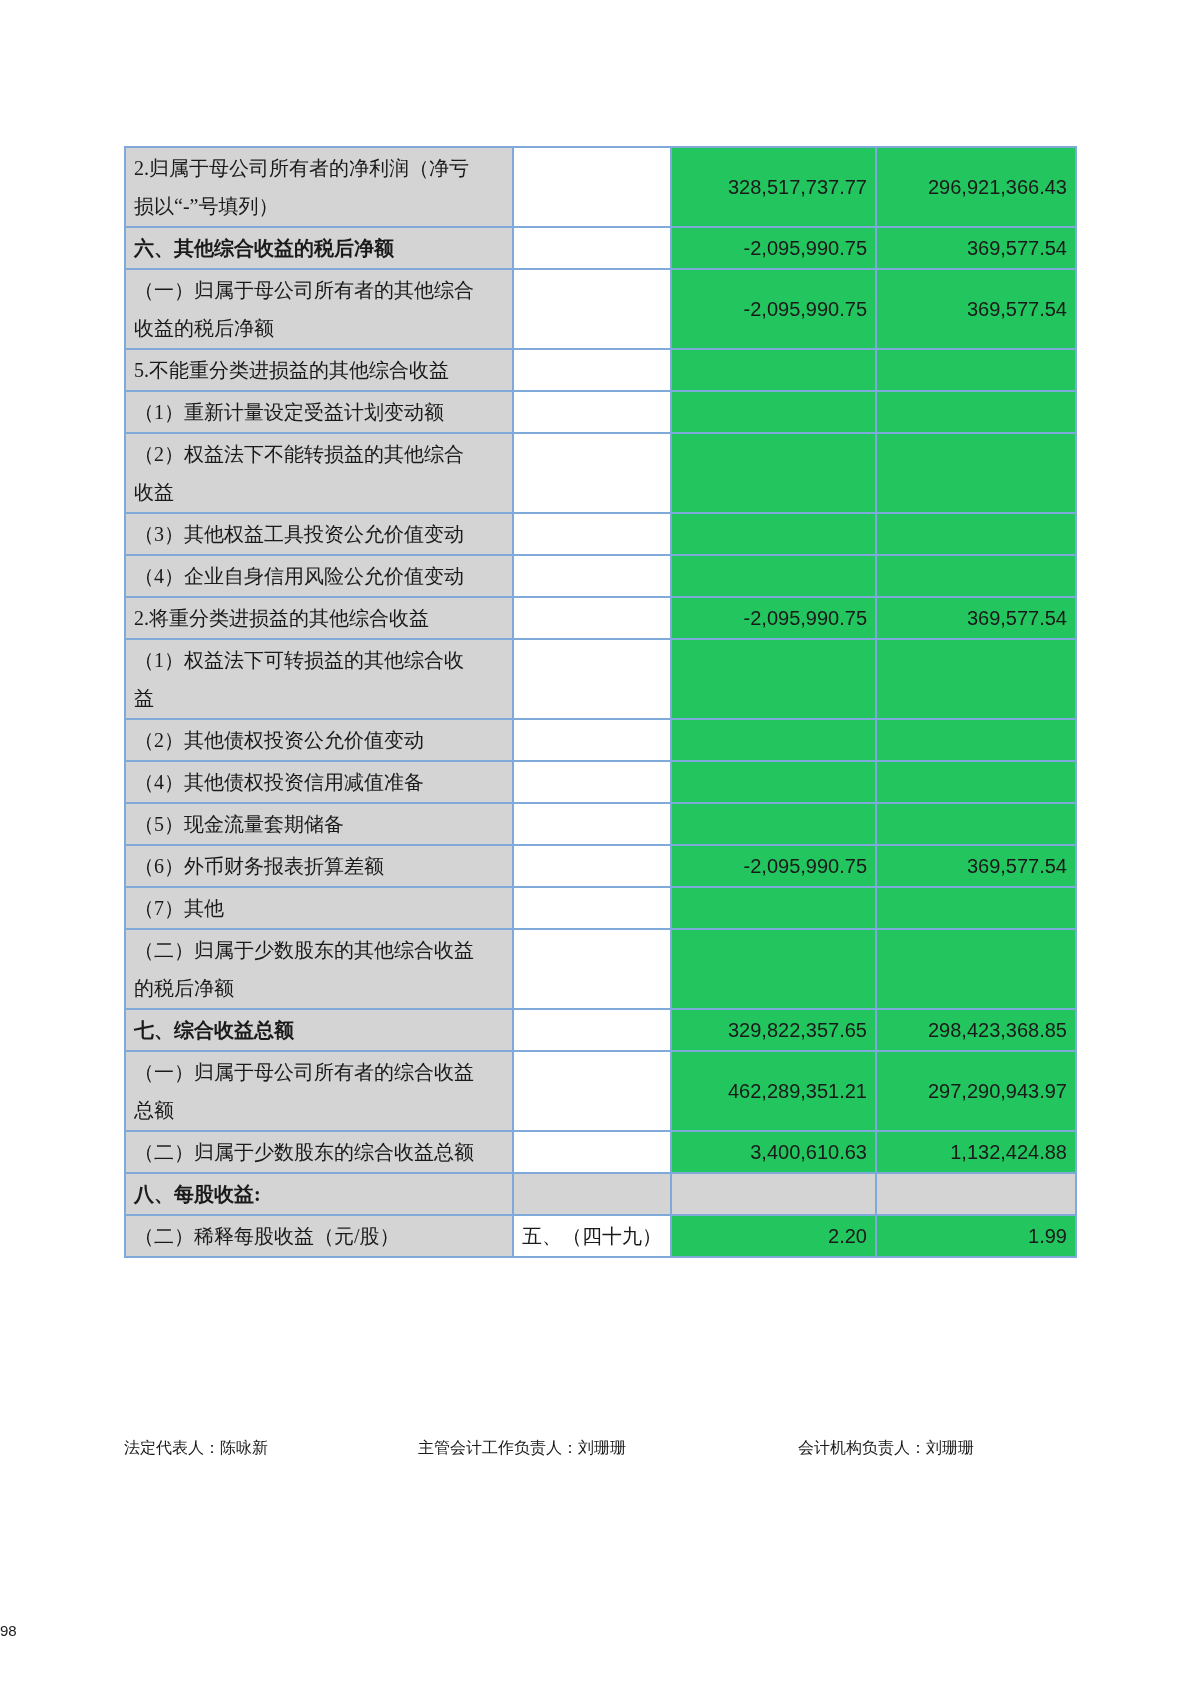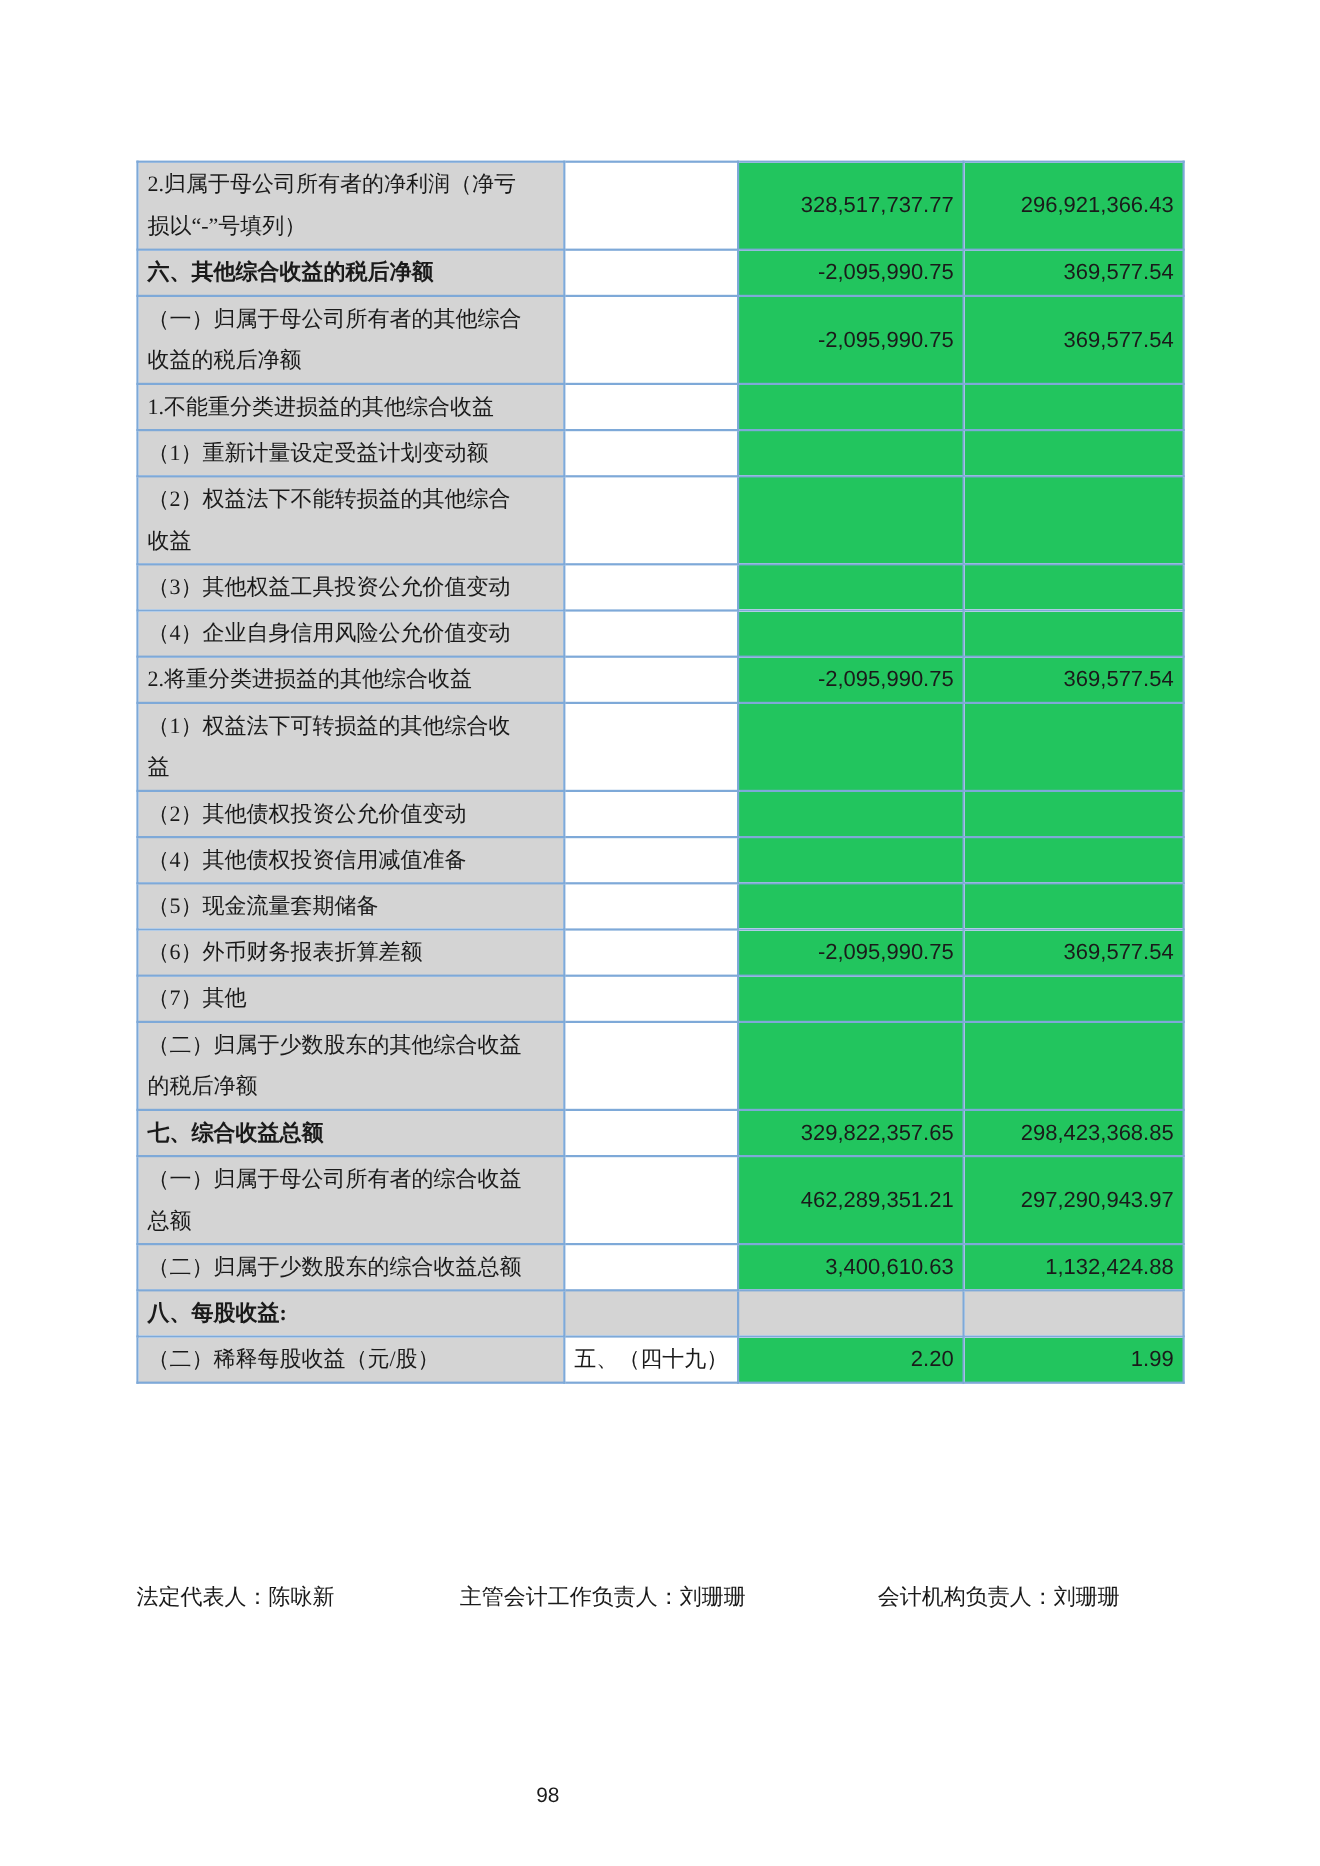--- a/index.html
+++ b/index.html
@@ -56,34 +56,34 @@
   }
   tr.bold td.c-label { font-weight: bold; }
   tr.shaded td { background: var(--shade-color); }
 
   .signatures {
     position: absolute;
     top: 1438px;
     left: 0;
     width: 1200px;
     height: 34px;
-    font-size: 20px;
+    font-size: 16px;
   }
   .signatures .sig { position: absolute; white-space: nowrap; }
   .sig-1 { left: 124px; }
   .sig-2 { left: 418px; }
   .sig-3 { left: 798px; }
 
   .page-number {
     position: absolute;
     top: 1622px;
     left: 0;
     width: 996px;
-    text-align: center;
-    font-size: 19px;
+    text-align: left;
+    font-size: 15px;
     font-family: "Liberation Sans", "DejaVu Sans", sans-serif;
   }
 </style>
 </head>
 <body>
 
 <div class="sheet">
 
   <table class="fin">
     <colgroup>
@@ -107,21 +107,21 @@
     <td class="c-num">369,577.54</td>
   </tr>
         <tr>
     <td class="c-label">（一）归属于母公司所有者的其他综合
 收益的税后净额</td>
     <td class="c-note"></td>
     <td class="c-num">-2,095,990.75</td>
     <td class="c-num">369,577.54</td>
   </tr>
         <tr>
-    <td class="c-label">1.不能重分类进损益的其他综合收益</td>
+    <td class="c-label">5.不能重分类进损益的其他综合收益</td>
     <td class="c-note"></td>
     <td class="c-num"></td>
     <td class="c-num"></td>
   </tr>
         <tr>
     <td class="c-label">（1）重新计量设定受益计划变动额</td>
     <td class="c-note"></td>
     <td class="c-num"></td>
     <td class="c-num"></td>
   </tr>

